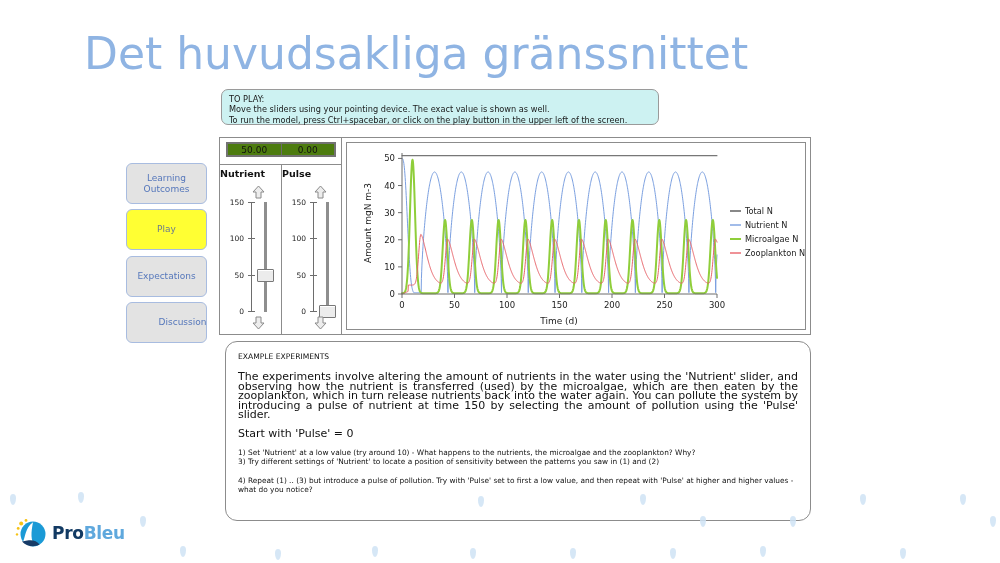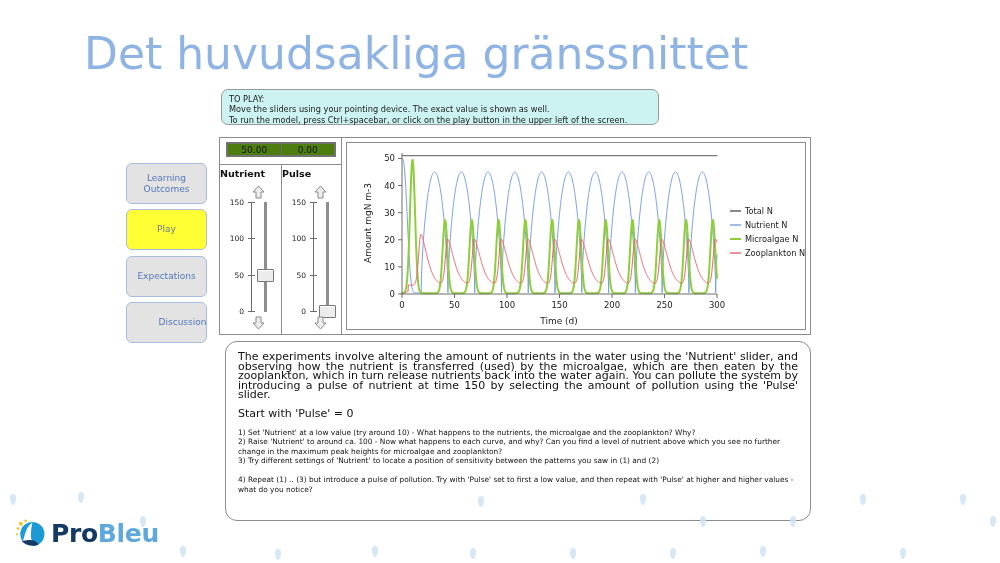--- a/index.html
+++ b/index.html
@@ -280,21 +280,21 @@
   #logo {
     position: absolute;
     left: 14px;
     top: 515px;
     width: 145px;
     height: 36px;
     display: flex;
     align-items: center;
   }
   #logo-text {
-    font-size: 25px;
+    font-size: 17px;
     font-weight: bold;
     margin-left: 4px;
     font-family: "DejaVu Sans", sans-serif;
     letter-spacing: -0.3px;
   }
   #logo-pro { color: #123a63; }
   #logo-bleu { color: #5fa8dd; }
 </style>
 </head>
 <body>
@@ -438,24 +438,24 @@
           <line x1="383" y1="96" x2="394" y2="96" stroke="#8fce3a" stroke-width="2"></line>
           <text x="398" y="99.2" font-size="8.2" fill="#222" font-family="DejaVu Sans, sans-serif">Microalgae N</text>
           <line x1="383" y1="110" x2="394" y2="110" stroke="#e8646a" stroke-width="1.4"></line>
           <text x="398" y="113.2" font-size="8.2" fill="#222" font-family="DejaVu Sans, sans-serif">Zooplankton N</text>
         </g>
     </svg>
   </div>
 </div>
 
 <div id="experiments-box">
+  <div id="exp-heading">EXAMPLE EXPERIMENTS</div>
   <div class="exp-para">The experiments involve altering the amount of nutrients in the water using the 'Nutrient' slider, and observing how the nutrient is transferred (used) by the microalgae, which are then eaten by the zooplankton, which in turn release nutrients back into the water again. You can pollute the system by introducing a pulse of nutrient at time 150 by selecting the amount of pollution using the 'Pulse' slider.</div>
   <div class="exp-para">Start with 'Pulse' = 0</div>
   <div class="exp-line">1) Set 'Nutrient' at a low value (try around 10) - What happens to the nutrients, the microalgae and the zooplankton? Why?</div>
-  <div class="exp-line">2) Raise 'Nutrient' to around ca. 100 - Now what happens to each curve, and why? Can you find a level of nutrient above which you see no further change in the maximum peak heights for microalgae and zooplankton?</div>
   <div class="exp-line">3) Try different settings of 'Nutrient' to locate a position of sensitivity between the patterns you saw in (1) and (2)</div>
   <div class="exp-line" style="margin-top:9px">4) Repeat (1) .. (3) but introduce a pulse of pollution. Try with 'Pulse' set to first a low value, and then repeat with 'Pulse' at higher and higher values - what do you notice?</div>
 </div>
 
 <div id="footer-band">
     <div class="droplet" style="left: 10px; top: 8px;"></div>
     <div class="droplet" style="left: 78px; top: 6px;"></div>
     <div class="droplet" style="left: 140px; top: 30px;"></div>
     <div class="droplet" style="left: 180px; top: 60px;"></div>
     <div class="droplet" style="left: 275px; top: 63px;"></div>

